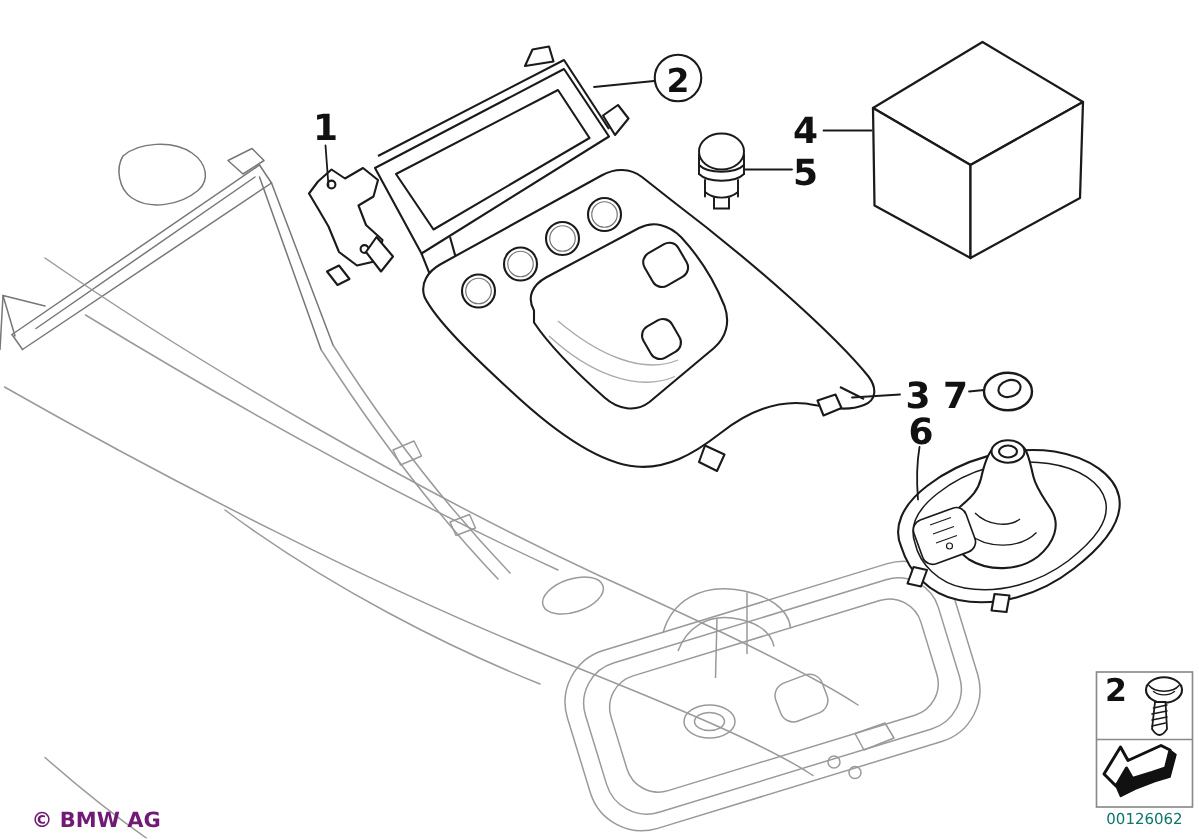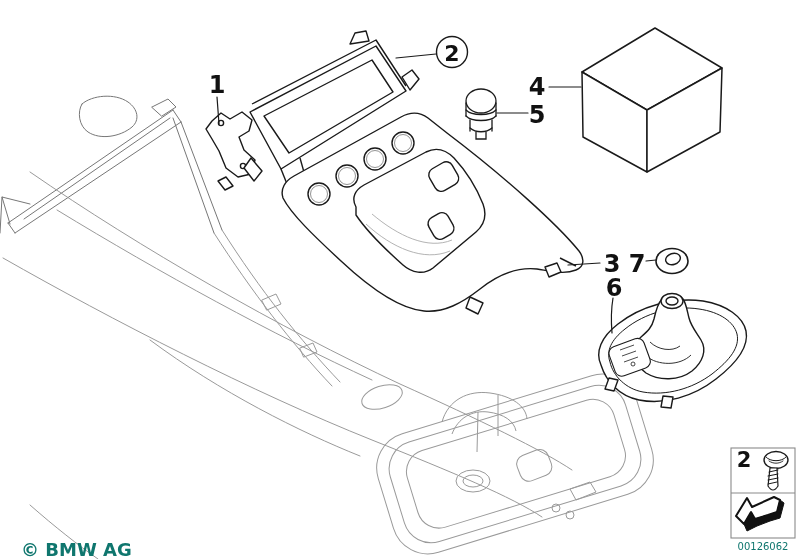--- a/index.html
+++ b/index.html
@@ -4,21 +4,21 @@
 <style>
   html,body{margin:0;padding:0;background:#fff;}
   .stage{
     position:relative;width:799px;height:559px;background:#fff;overflow:hidden;
     font-family:"DejaVu Sans","Liberation Sans",sans-serif;color:#111;
   }
   .stage svg{position:absolute;left:0;top:0;}
   .callout-text{font-family:"DejaVu Sans","Liberation Sans",sans-serif;font-weight:bold;font-size:24px;fill:#111;}
   .legend-text{font-family:"DejaVu Sans","Liberation Sans",sans-serif;font-weight:bold;font-size:21px;fill:#111;}
   .footer-copyright{
-    position:absolute;left:21px;top:539px;font-size:18px;font-weight:bold;letter-spacing:0px;color:#0f766e;
+    position:absolute;left:21px;top:539px;font-size:14px;font-weight:bold;letter-spacing:0px;color:#701a75;
   }
   .footer-number{
     position:absolute;left:728px;top:541px;width:70px;text-align:center;font-size:10px;color:#0f766e;
   }
 </style>
 </head>
 <body>
 
 <div class="stage">
 

